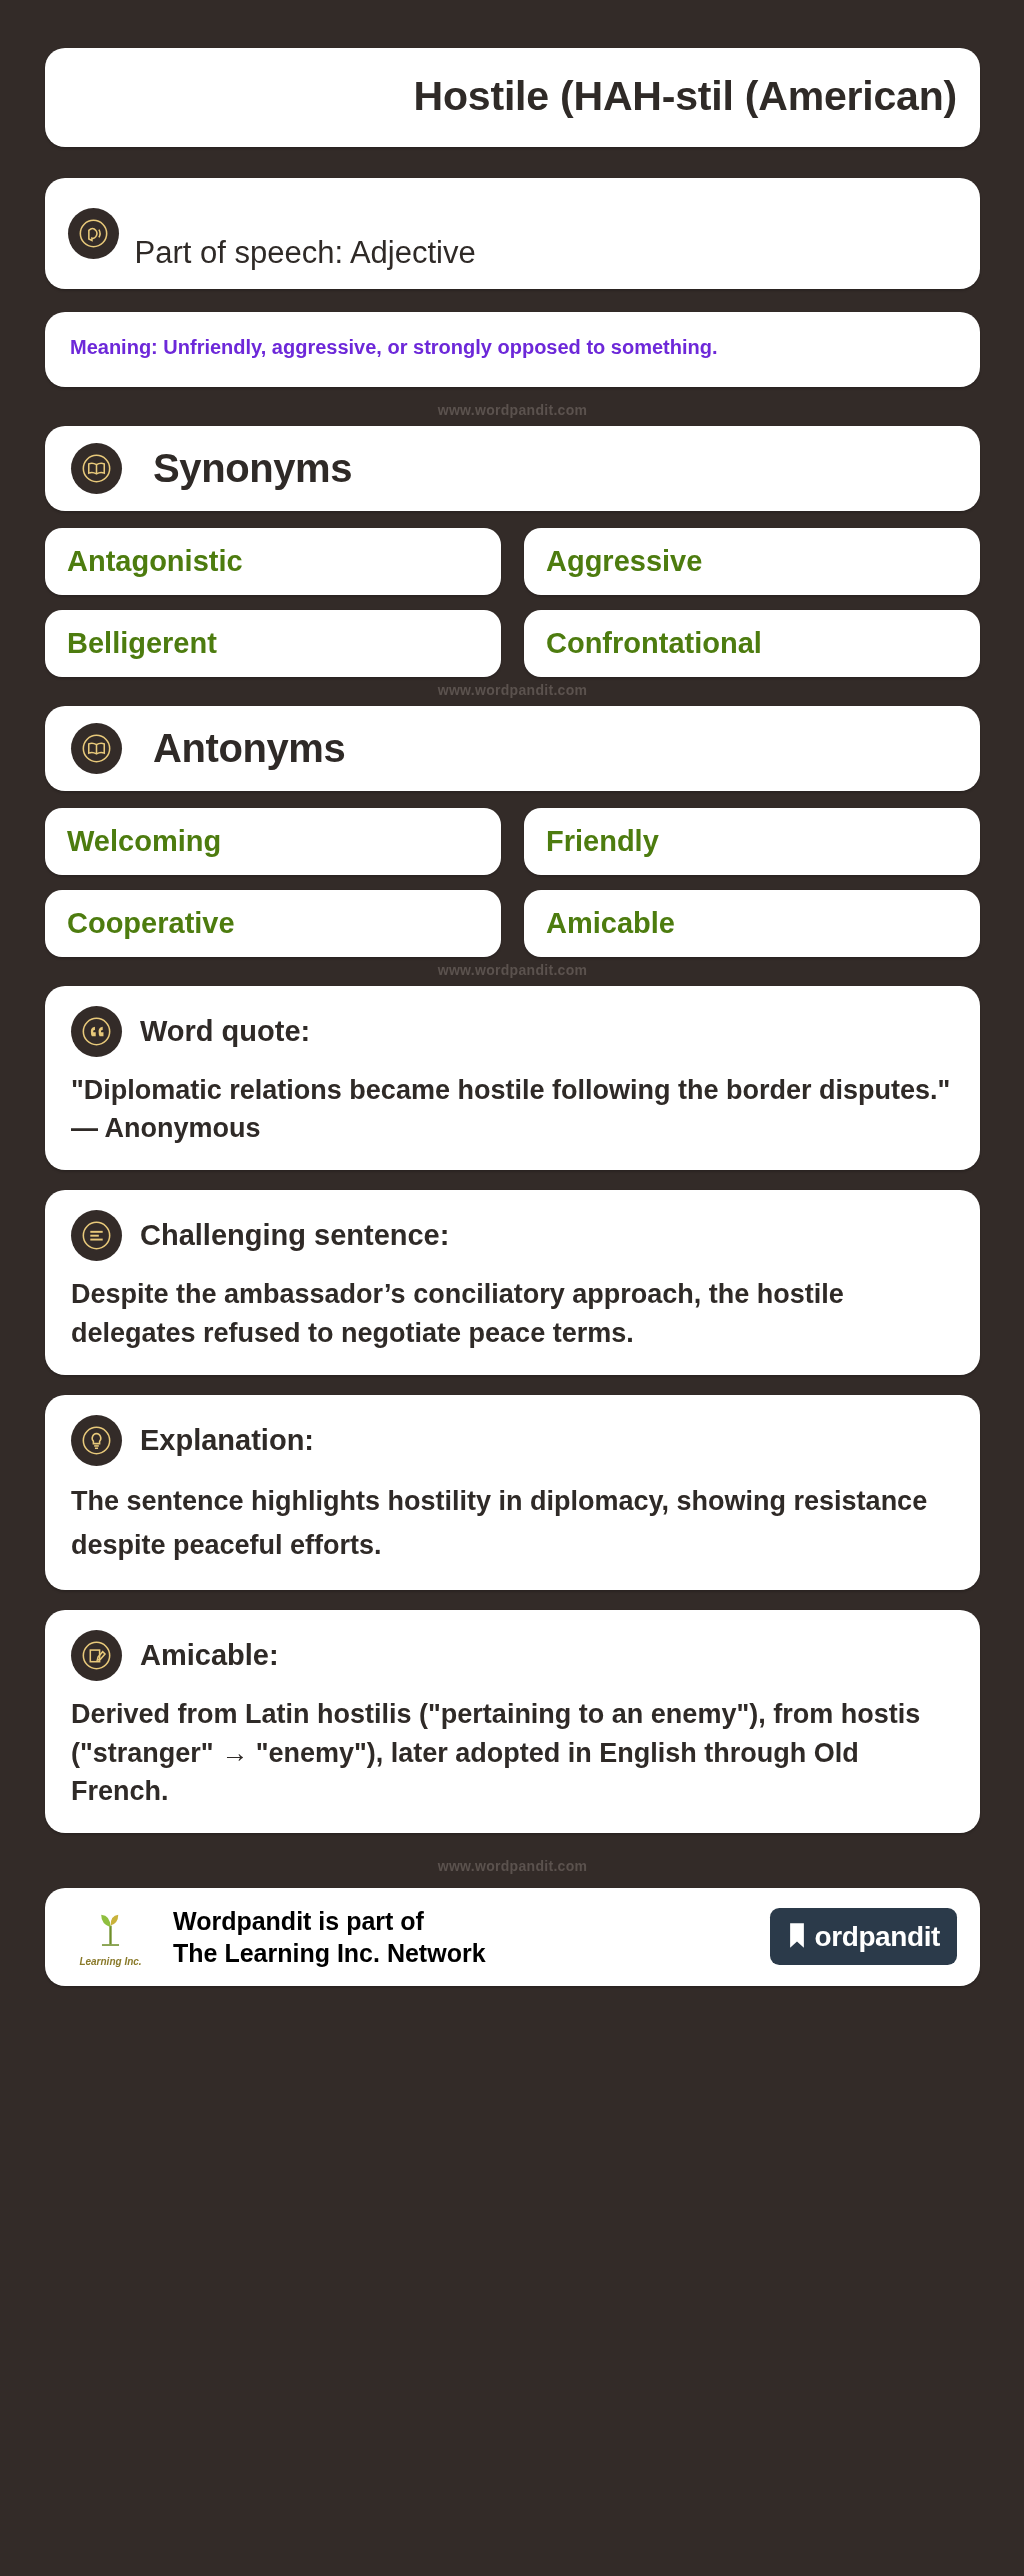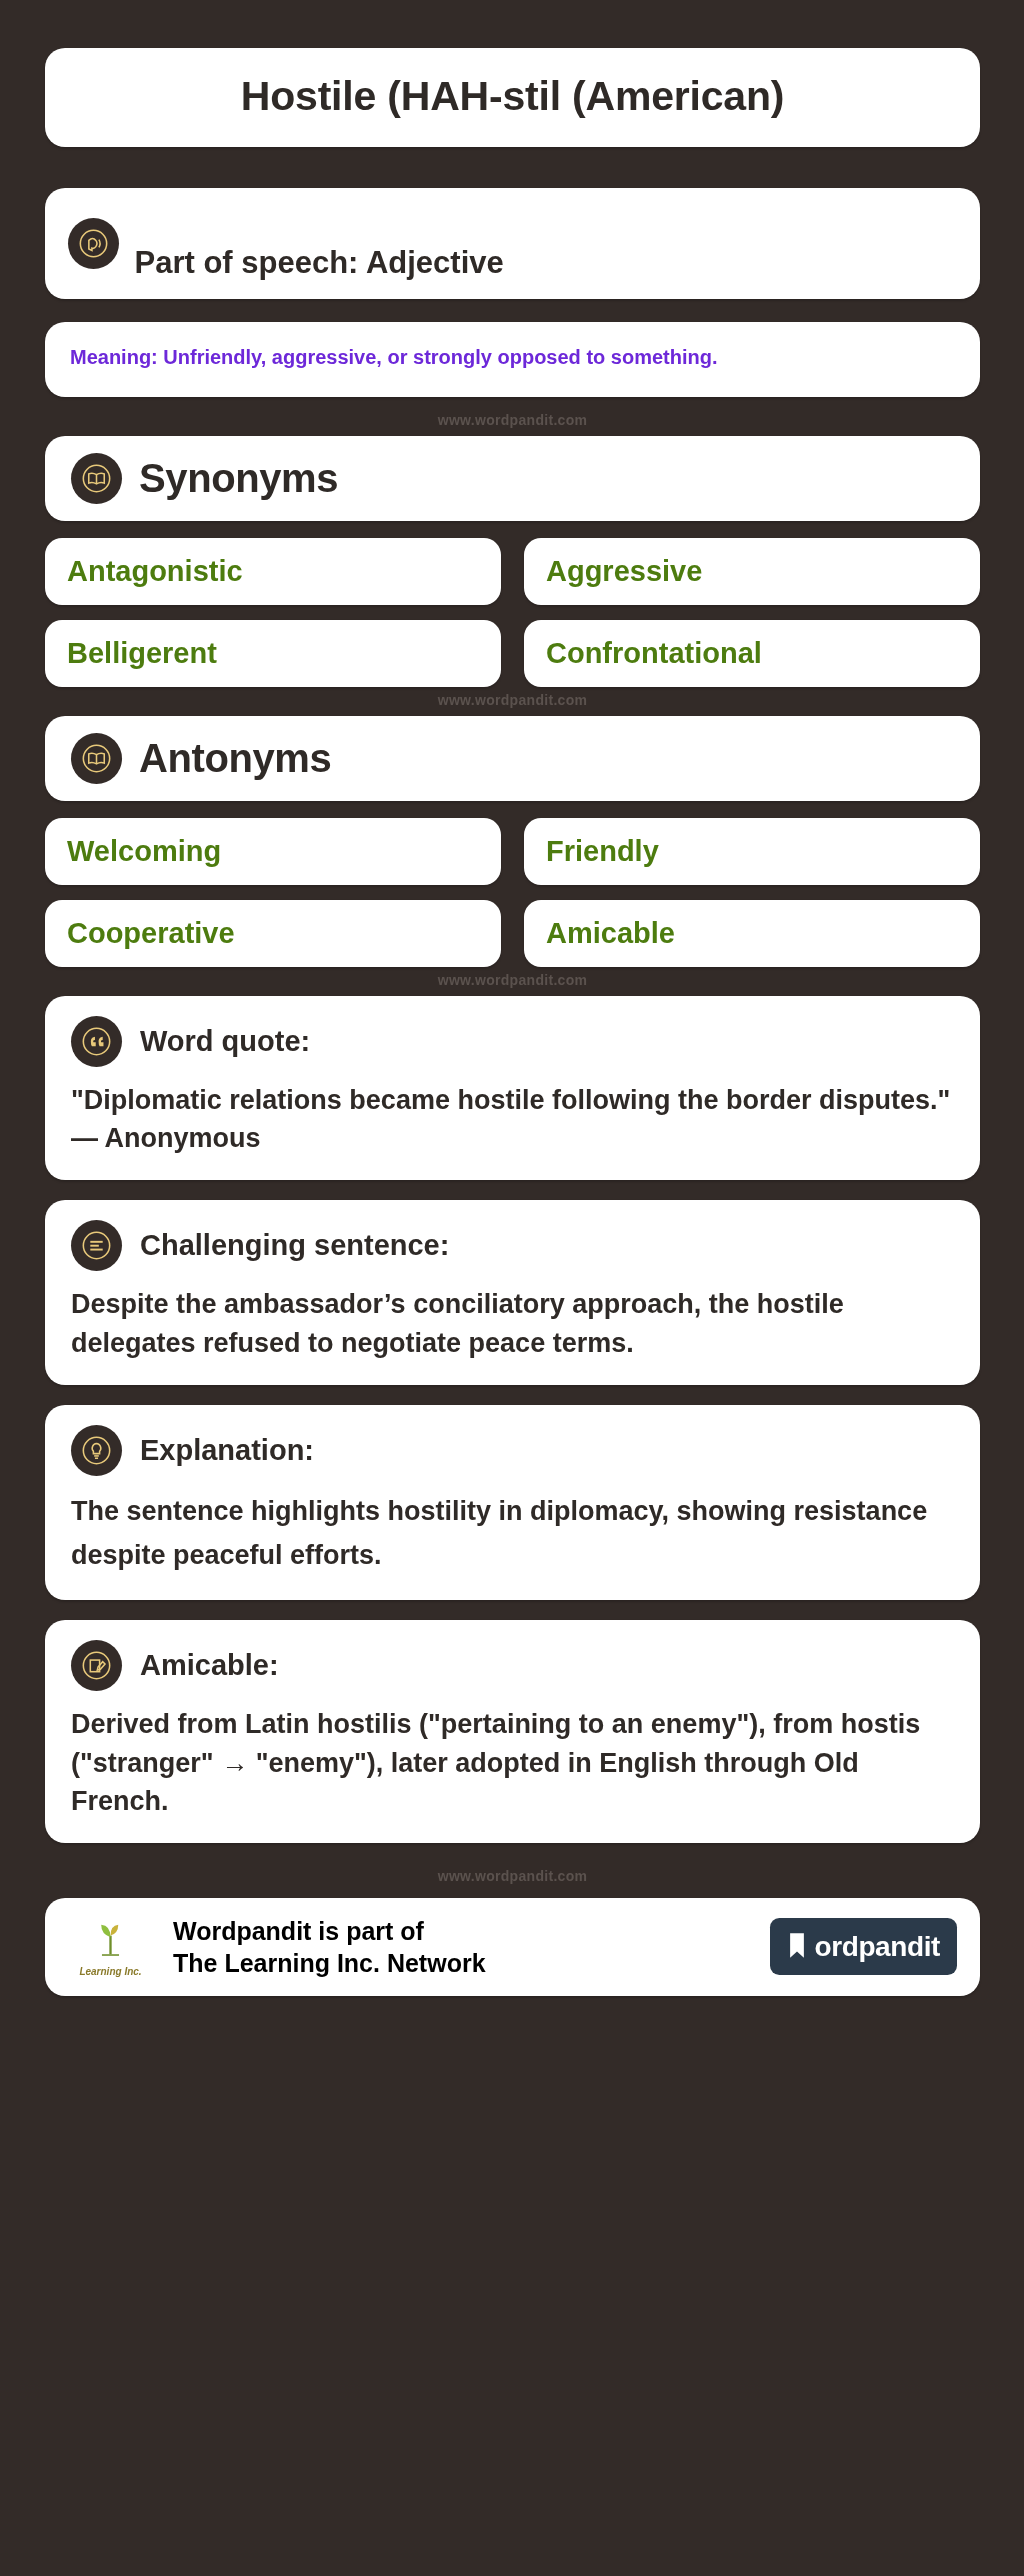--- a/index.html
+++ b/index.html
@@ -17,22 +17,22 @@
 
   .card {
     background: #FFFFFF;
     border-radius: 20px;
     box-shadow: 0 1.5px 2.3px rgba(0,0,0,0.18);
   }
 
   
   .title-card {
     padding: 26px 23px 28px 23px;
-    text-align: center;
-    margin-bottom: 41px;
+    text-align: right;
+    margin-bottom: 31px;
   }
   .title-text {
     font-size: 41px;
     font-weight: bold;
     color: #2F2A27;
     letter-spacing: -0.2px;
     line-height: 1.1;
   }
 
   
@@ -51,21 +51,21 @@
   
   .pos-card {
     padding: 18.6px 23px;
     display: flex;
     align-items: center;
     gap: 15.5px;
     margin-bottom: 23px;
   }
   .pos-text {
     font-size: 31px;
-    font-weight: bold;
+    font-weight: normal;
     color: #2F2A27;
     margin-top: 38px;
   }
 
   
   .meaning-card {
     padding: 22px 25px 26px 25px;
     margin-bottom: 11px;
   }
   .meaning-text {
@@ -83,21 +83,21 @@
     font-weight: bold;
     letter-spacing: 0.3px;
     padding: 4.6px 0 7.7px 0;
   }
 
   
   .section-head {
     padding: 17px 26px;
     display: flex;
     align-items: center;
-    gap: 17px;
+    gap: 31px;
     margin-bottom: 17px;
   }
   .section-title {
     font-size: 40px;
     font-weight: bold;
     color: #2F2A27;
     letter-spacing: -0.4px;
   }
 
   

